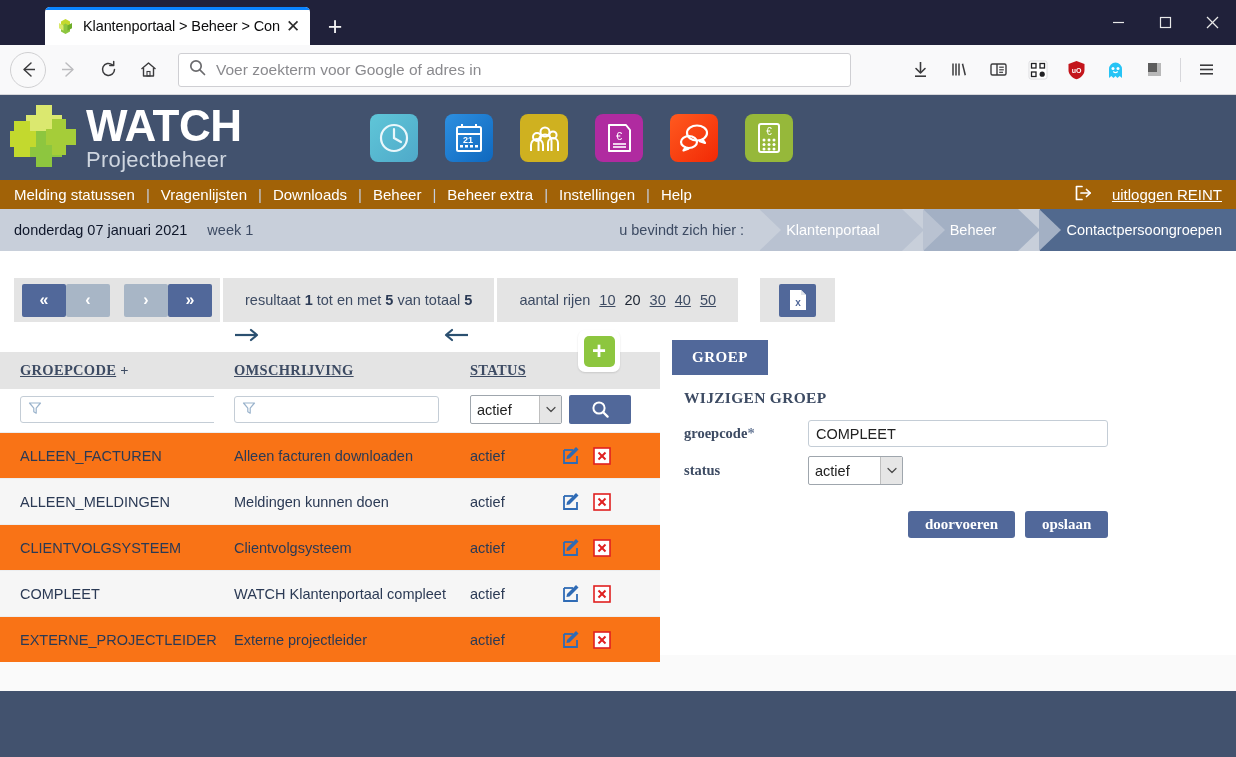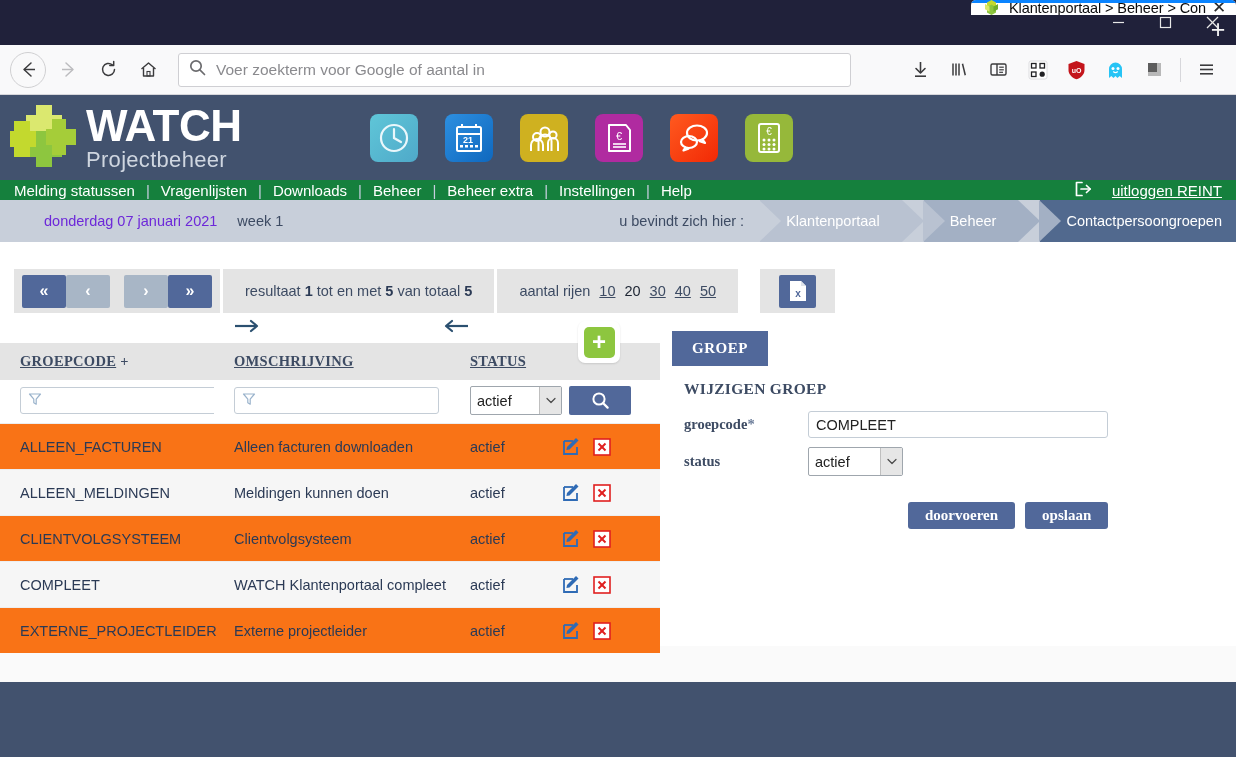--- a/index.html
+++ b/index.html
@@ -11,21 +11,20 @@
     background: #ffffff;
   }
 
   
   .browser-titlebar {
     height: 45px;
     background: #20213a;
     display: flex;
     align-items: flex-end;
     position: relative;
-    flex-direction: column;
   }
   .tab {
     margin-left: 45px;
     width: 265px;
     height: 38px;
     background: #ffffff;
     border-radius: 5px 5px 0 0;
     display: flex;
     align-items: center;
     padding: 0 6px 0 12px;
@@ -151,22 +150,22 @@
   }
   .app-icons { display: flex; gap: 27px; margin-left: 128px; }
   .app-icon {
     width: 48px; height: 48px;
     border-radius: 8px;
     display: flex; align-items: center; justify-content: center;
   }
 
   
   .nav-bar {
-    height: 20px;
-    background: #15803d;
+    height: 29px;
+    background: #a16207;
     display: flex;
     align-items: center;
     padding: 0 14px;
     color: #ffffff;
     font-size: 15px;
   }
   .nav-item { color: #ffffff; text-decoration: none; white-space: nowrap; }
   .nav-sep { color: #c5cede; margin: 0 11px; }
   .logout {
     margin-left: auto;
@@ -179,21 +178,21 @@
   .crumb-bar {
     height: 42px;
     background: #c8cfda;
     display: flex;
     align-items: center;
     padding-left: 14px;
     font-size: 14.5px;
     color: #3d4b63;
     position: relative;
   }
-  .crumb-date { color: #6d28d9; margin-left: 30px; }
+  .crumb-date { color: #0f172a; }
   .crumb-week { margin-left: 20px; color: #3d4b63; }
   .crumb-right {
     margin-left: auto;
     display: flex;
     align-items: stretch;
     height: 42px;
   }
   .crumb-here {
     display: flex; align-items: center;
     padding: 0 16px 0 0;
@@ -502,21 +501,21 @@
       </svg>
   </div>
 
   <div class="urlbar">
     <span>
       <svg width="17" height="17" viewBox="0 0 17 17">
           <circle cx="7" cy="7" r="5.2" fill="none" stroke="#6b6b6e" stroke-width="1.7"></circle>
           <line x1="10.9" y1="10.9" x2="15.5" y2="15.5" stroke="#6b6b6e" stroke-width="1.7" stroke-linecap="round"></line>
         </svg>
     </span>
-    <span class="ph">Voer zoekterm voor Google of aantal in</span>
+    <span class="ph">Voer zoekterm voor Google of adres in</span>
   </div>
 
   <div class="toolicons">
     <div class="toolicon">
       <svg width="19" height="19" viewBox="0 0 19 19">
           <line x1="9.5" y1="2" x2="9.5" y2="12.5" stroke="#3b3b3d" stroke-width="1.6"></line>
           <path d="M5 8.5 L9.5 13 L14 8.5" fill="none" stroke="#3b3b3d" stroke-width="1.6" stroke-linecap="round" stroke-linejoin="round"></path>
           <line x1="4" y1="16.2" x2="15" y2="16.2" stroke="#3b3b3d" stroke-width="1.6"></line>
         </svg>
     </div>

